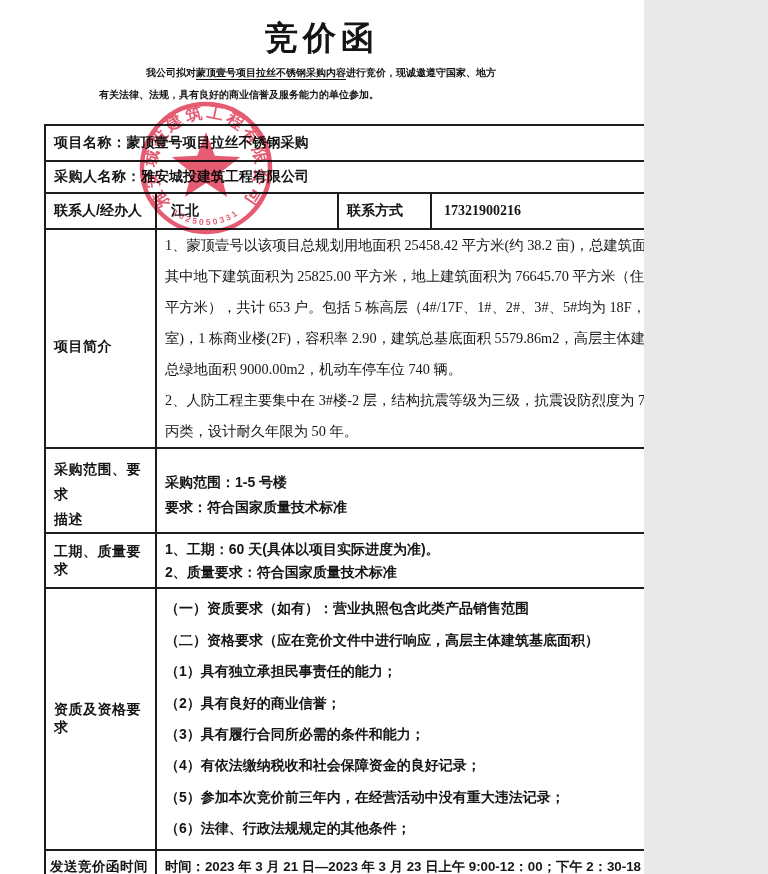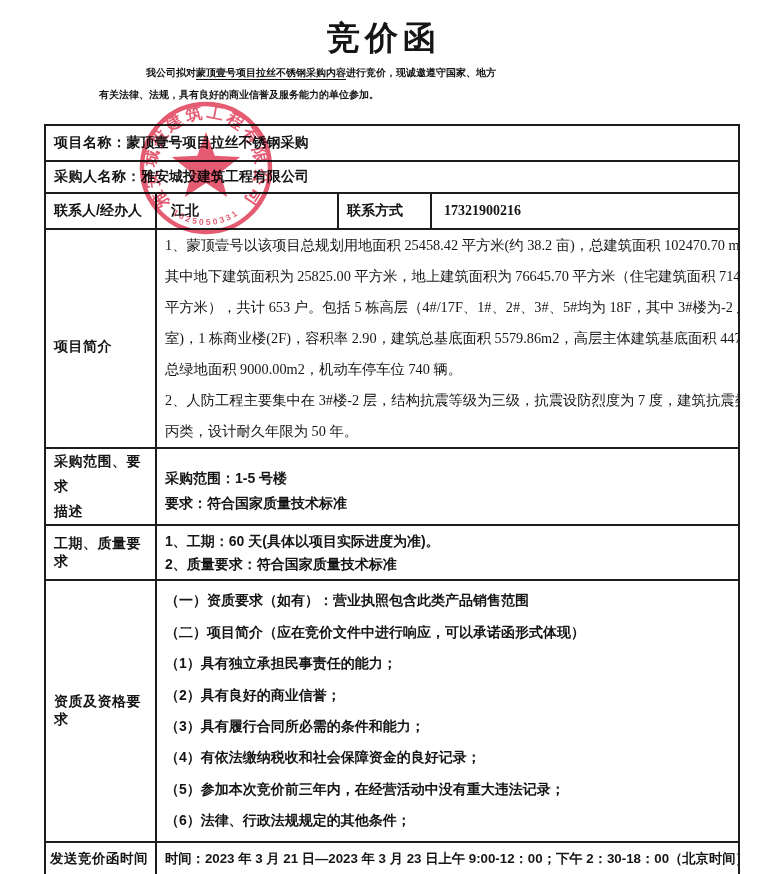--- a/index.html
+++ b/index.html
@@ -1,16 +1,16 @@
 <!DOCTYPE html>
 <html><head>
 <meta charset="utf-8">
 <style>
   html,body{margin:0;padding:0;background:#e9e9e9;}
-  .page{position:relative;width:768px;height:874px;background:#ffffff;overflow:hidden;
+  .page{position:relative;width:644px;height:874px;background:#ffffff;overflow:hidden;
         font-family:"Liberation Sans",sans-serif;color:#151515;}
   .doc-title{position:absolute;top:16px;left:0;width:100%;text-align:center;
              font-family:"Liberation Serif",serif;font-weight:bold;font-size:33px;letter-spacing:5px;}
   .intro{position:absolute;left:99px;top:62px;width:580px;
          font-family:"Liberation Serif",serif;font-size:10px;line-height:22px;font-weight:bold;}
   .intro .indent{display:inline-block;width:47px;}
   .intro u{text-underline-offset:3px;}
   table.doc-table{position:absolute;left:44px;top:124px;width:694px;
                   border-collapse:collapse;table-layout:fixed;}
   table.doc-table td{border:2px solid #1d1d1d;padding:0 8px;font-size:14px;font-weight:bold;
@@ -72,21 +72,21 @@
         <div class="ov-line">其中地下建筑面积为 25825.00 平方米，地上建筑面积为 76645.70 平方米（住宅建筑面积 71447.66</div>
         <div class="ov-line">平方米），共计 653 户。包括 5 栋高层（4#/17F、1#、2#、3#、5#均为 18F，其中 3#楼为-2 层地下</div>
         <div class="ov-line">室)，1 栋商业楼(2F)，容积率 2.90，建筑总基底面积 5579.86m2，高层主体建筑基底面积 4479.86m2，</div>
         <div class="ov-line">总绿地面积 9000.00m2，机动车停车位 740 辆。</div>
         <div class="ov-line">2、人防工程主要集中在 3#楼-2 层，结构抗震等级为三级，抗震设防烈度为 7 度，建筑抗震类别为</div>
         <div class="ov-line">丙类，设计耐久年限为 50 年。</div>
       </td>
     </tr>
 
     <tr style="height:60px;">
-      <td class="vtop two-line" style="padding-top:0;">
+      <td class="vtop two-line" style="padding-top:8px;">
         <div class="lbl">采购范围、要求</div>
         <div class="lbl">描述</div>
       </td>
       <td colspan="3" class="vtop two-line" style="padding-top:8px;">
         <div>采购范围：1-5 号楼</div>
         <div>要求：符合国家质量技术标准</div>
       </td>
     </tr>
 
     <tr style="height:55px;">
@@ -94,21 +94,21 @@
       <td colspan="3" class="sched">
         <div>1、工期：60 天(具体以项目实际进度为准)。</div>
         <div>2、质量要求：符合国家质量技术标准</div>
       </td>
     </tr>
 
     <tr style="height:262px;">
       <td><span class="lbl">资质及资格要求</span></td>
       <td colspan="3" class="qual-cell">
         <div class="qual-line">（一）资质要求（如有）：营业执照包含此类产品销售范围</div>
-        <div class="qual-line">（二）项目简介（应在竞价文件中进行响应，可以承诺函形式体现）</div>
+        <div class="qual-line">（二）资格要求（应在竞价文件中进行响应，高层主体建筑基底面积）</div>
         <div class="qual-line">（1）具有独立承担民事责任的能力；</div>
         <div class="qual-line">（2）具有良好的商业信誉；</div>
         <div class="qual-line">（3）具有履行合同所必需的条件和能力；</div>
         <div class="qual-line">（4）有依法缴纳税收和社会保障资金的良好记录；</div>
         <div class="qual-line">（5）参加本次竞价前三年内，在经营活动中没有重大违法记录；</div>
         <div class="qual-line">（6）法律、行政法规规定的其他条件；</div>
       </td>
     </tr>
 
     <tr style="height:33px;">

